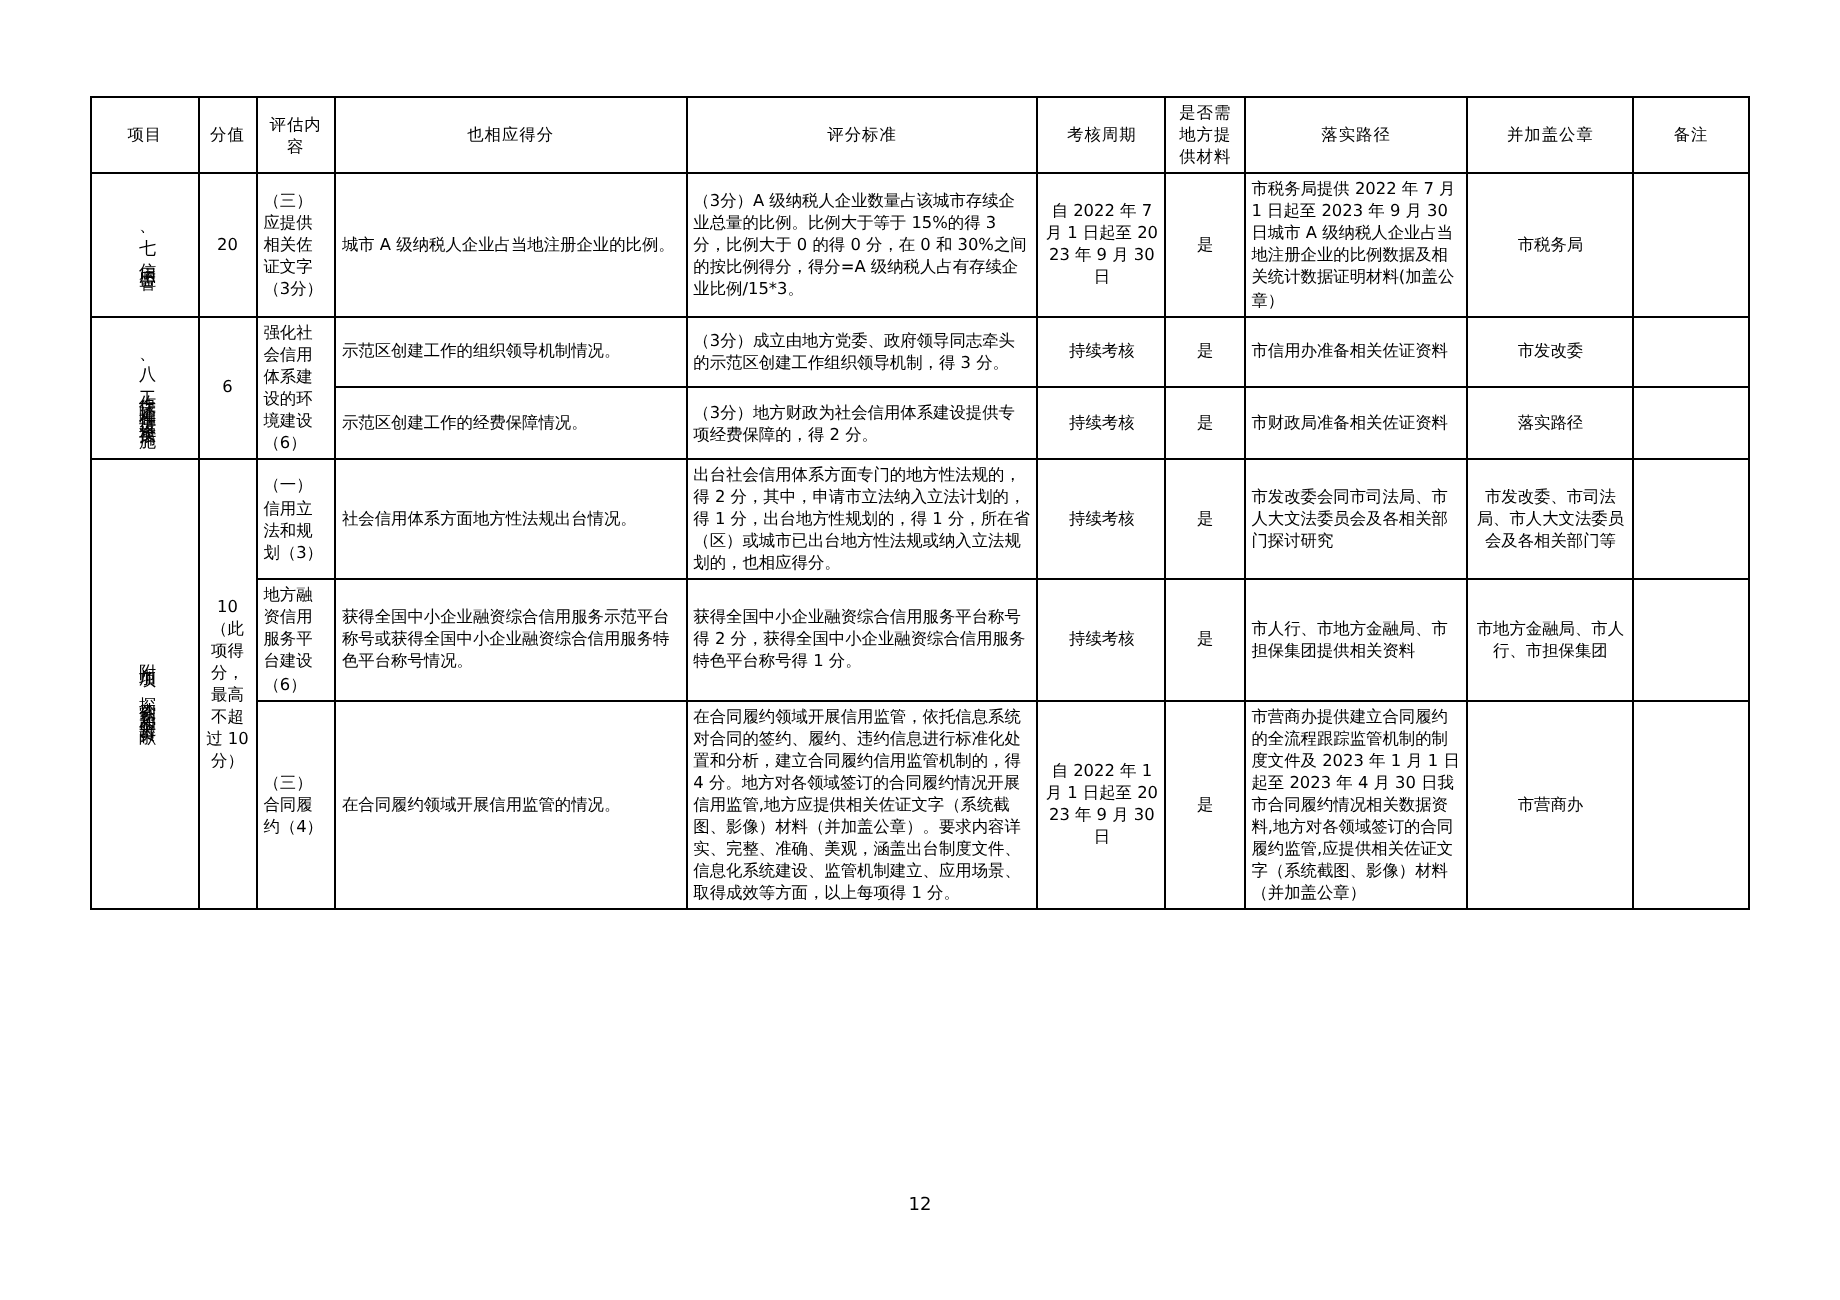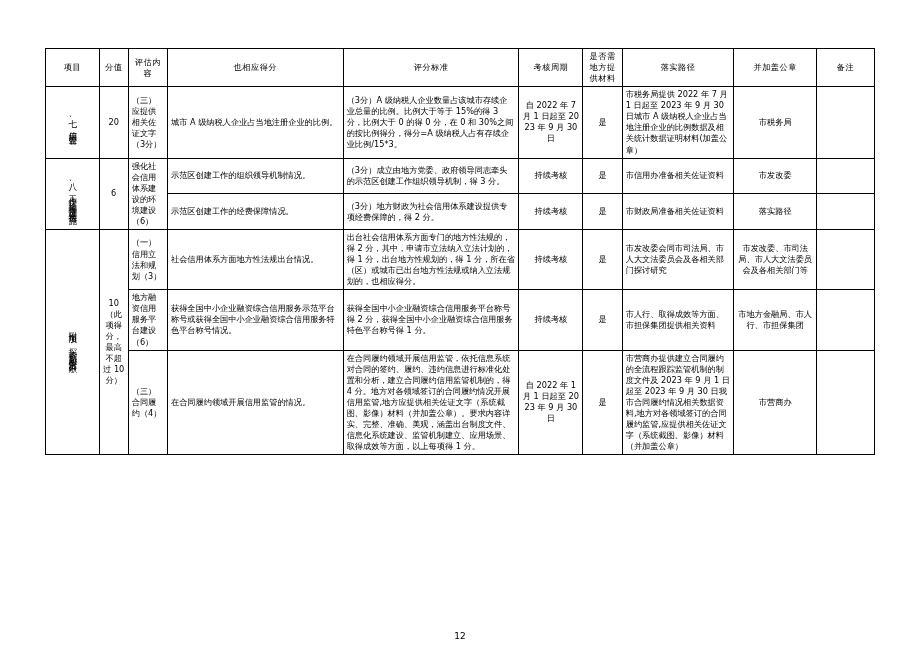--- a/index.html
+++ b/index.html
@@ -65,21 +65,20 @@
     height: 100%;
   }
   .pageno {
     position: absolute;
     top: 598px;
     left: 0;
     width: 920px;
     text-align: center;
     font-size: 9px;
     color: #000;
-    margin-top: 33px;
   }
   .tight { line-height: 1.3; }
 </style>
 </head>
 <body>
 
 <div class="page">
   <div class="sheet">
     <table class="doc">
       <colgroup>
@@ -170,32 +169,32 @@
           <td class="ctr tight">市发改委、市司法局、市人大文法委员会及各相关部门等</td>
           <td class="ctr"></td>
         </tr>
 
         <tr>
           <td class="just tight">地方融资信用服务平台建设（6）</td>
           <td class="just tight">获得全国中小企业融资综合信用服务示范平台称号或获得全国中小企业融资综合信用服务特色平台称号情况。</td>
           <td class="just tight">获得全国中小企业融资综合信用服务平台称号得 2 分，获得全国中小企业融资综合信用服务特色平台称号得 1 分。</td>
           <td class="ctr tight">持续考核</td>
           <td class="ctr">是</td>
-          <td class="just tight">市人行、取得成效等方面、市担保集团提供相关资料</td>
+          <td class="just tight">市人行、市地方金融局、市担保集团提供相关资料</td>
           <td class="ctr tight">市地方金融局、市人行、市担保集团</td>
           <td class="ctr"></td>
         </tr>
 
         <tr>
           <td class="just tight">（三）合同履约（4）</td>
           <td class="just tight">在合同履约领域开展信用监管的情况。</td>
           <td class="just tight">在合同履约领域开展信用监管，依托信息系统对合同的签约、履约、违约信息进行标准化处置和分析，建立合同履约信用监管机制的，得 4 分。地方对各领域签订的合同履约情况开展信用监管,地方应提供相关佐证文字（系统截图、影像）材料（并加盖公章）。要求内容详实、完整、准确、美观，涵盖出台制度文件、信息化系统建设、监管机制建立、应用场景、取得成效等方面，以上每项得 1 分。</td>
           <td class="ctr tight">自 2022 年 1月 1 日起至 2023 年 9 月 30 日</td>
           <td class="ctr">是</td>
-          <td class="just tight">市营商办提供建立合同履约的全流程跟踪监管机制的制度文件及 2023 年 9 月 1 日起至 2023 年 9 月 30 日我市合同履约情况相关数据资料,地方对各领域签订的合同履约监管,应提供相关佐证文字（系统截图、影像）材料（并加盖公章）</td>
+          <td class="just tight">市营商办提供建立合同履约的全流程跟踪监管机制的制度文件及 2023 年 1 月 1 日起至 2023 年 4 月 30 日我市合同履约情况相关数据资料,地方对各领域签订的合同履约监管,应提供相关佐证文字（系统截图、影像）材料（并加盖公章）</td>
           <td class="ctr">市营商办</td>
           <td class="ctr"></td>
         </tr>
       </tbody>
     </table>
   </div>
   <div class="pageno">12</div>
 </div>
 
 </body></html>

